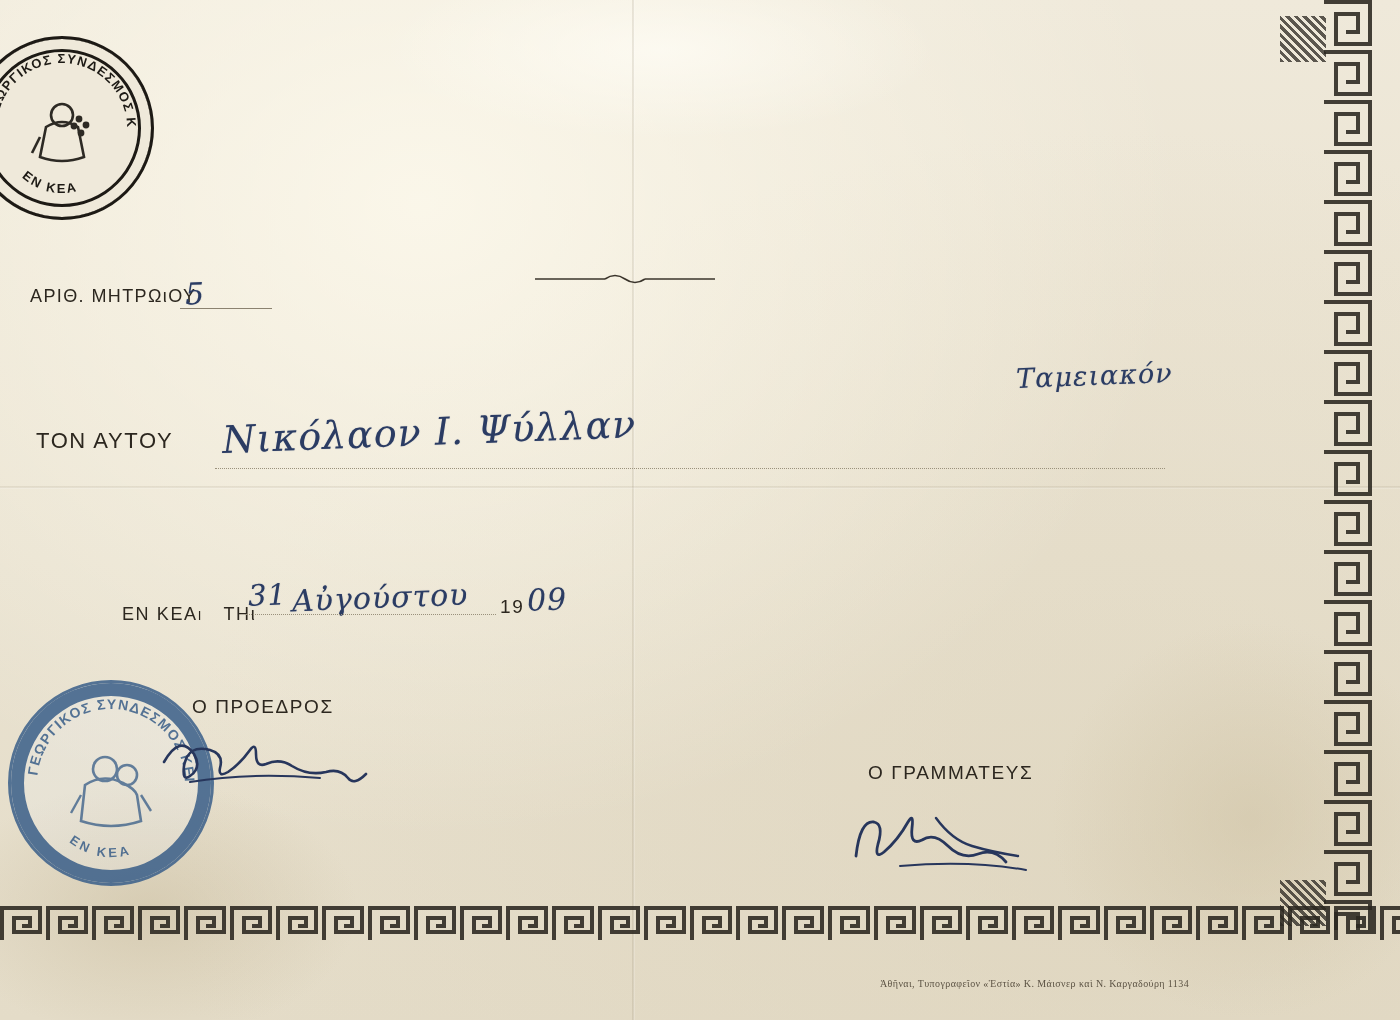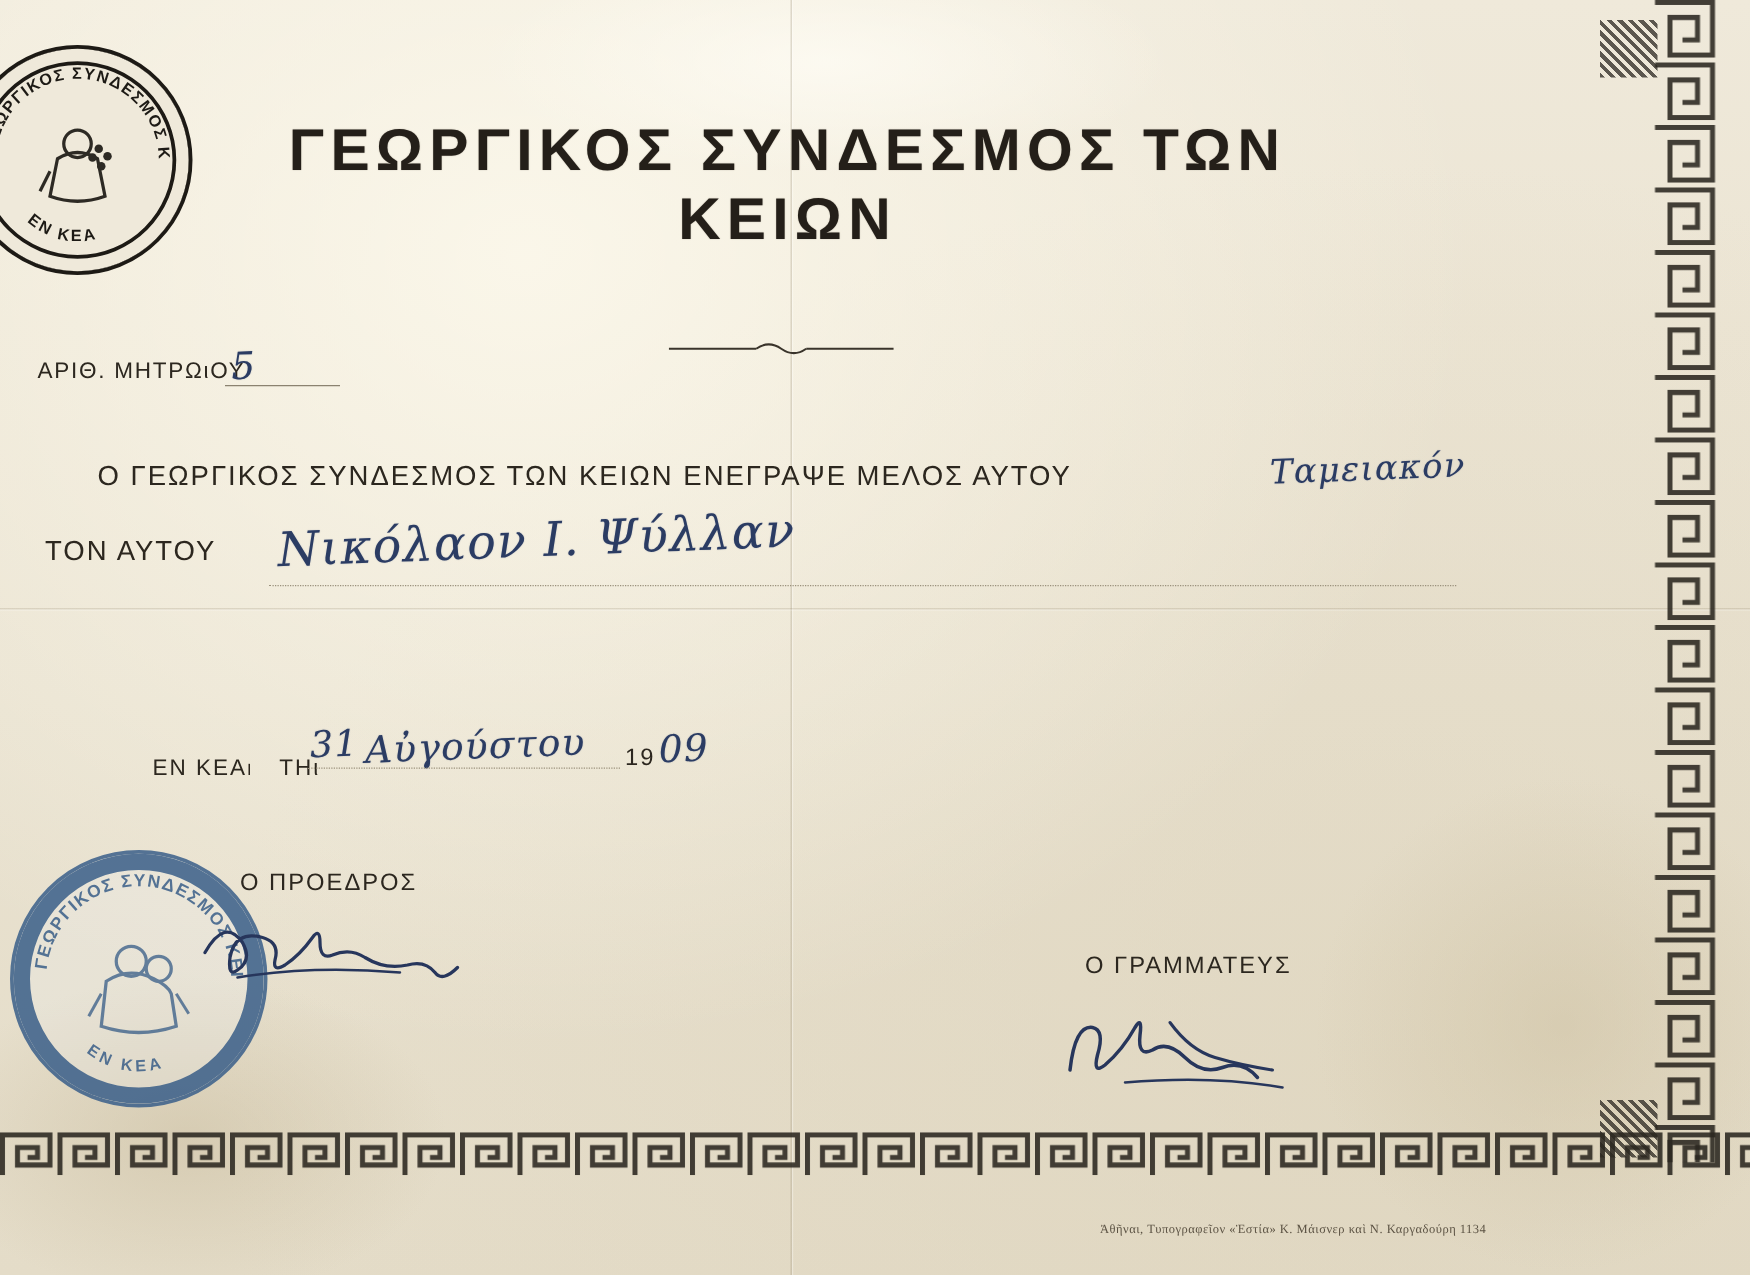--- a/index.html
+++ b/index.html
@@ -152,33 +152,31 @@
         <path d="M-16,-4 q16,-10 32,0 l6,30 q-22,8 -44,0 z" fill="none" stroke="#1d1a15" stroke-width="2.6"></path>
         <circle cx="17" cy="-12" r="3.4" fill="#1d1a15"></circle>
         <circle cx="24" cy="-6" r="3.4" fill="#1d1a15"></circle>
         <circle cx="12" cy="-5" r="3.4" fill="#1d1a15"></circle>
         <circle cx="19" cy="2" r="3.4" fill="#1d1a15"></circle>
         <path d="M-22,6 l-8,16" stroke="#1d1a15" stroke-width="2.6" fill="none"></path>
       </g>
     </svg>
   </div>
 
-  <div class="ttl" id="title">ΓΕΩΡΓΙΚΟΣ ΣΥΝΔΕΣΜΟΣ ΤΩΝ ΚΕΙΩΝ</div>
 
   <svg class="divider" viewBox="0 0 180 14">
     <path d="M0,7 L70,7" stroke="#3a342b" stroke-width="1.6" fill="none"></path>
     <path d="M110,7 L180,7" stroke="#3a342b" stroke-width="1.6" fill="none"></path>
     <path d="M70,7 q10,-7 20,0 q10,7 20,0" stroke="#3a342b" stroke-width="1.6" fill="none"></path>
   </svg>
 
   <div class="body-line" style="left:30px;top:286px;font-size:18px;letter-spacing:1.4px;">ΑΡΙΘ. ΜΗΤΡΩιΟΥ</div>
   <div class="hand" style="position:absolute;left:185px;top:276px;font-size:30px;">5</div>
   <div class="underline-thin" style="left:180px;top:308px;width:92px;"></div>
 
-  <div class="body-line" style="left:78px;top:368px;">Ο ΓΕΩΡΓΙΚΟΣ ΣΥΝΔΕΣΜΟΣ ΤΩΝ ΚΕΙΩΝ ΕΝΕΓΡΑΨΕ ΜΕΛΟΣ ΑΥΤΟΥ</div>
   <div class="hand" style="position:absolute;left:1016px;top:360px;font-size:27px;">Ταμειακόν</div>
 
   <div class="body-line" style="left:36px;top:428px;">ΤΟΝ ΑΥΤΟΥ</div>
   <div class="hand" style="position:absolute;left:222px;top:410px;font-size:38px;">Νικόλαον Ι. Ψύλλαν</div>
   <div class="dotline" style="left:215px;top:468px;width:950px;"></div>
 
 
   <div class="body-line" style="left:122px;top:604px;font-size:18px;">
     <span>ΕΝ ΚΕΑ</span><span style="font-size:13px">Ι</span>
     <span style="margin-left:14px">ΤΗι</span>

